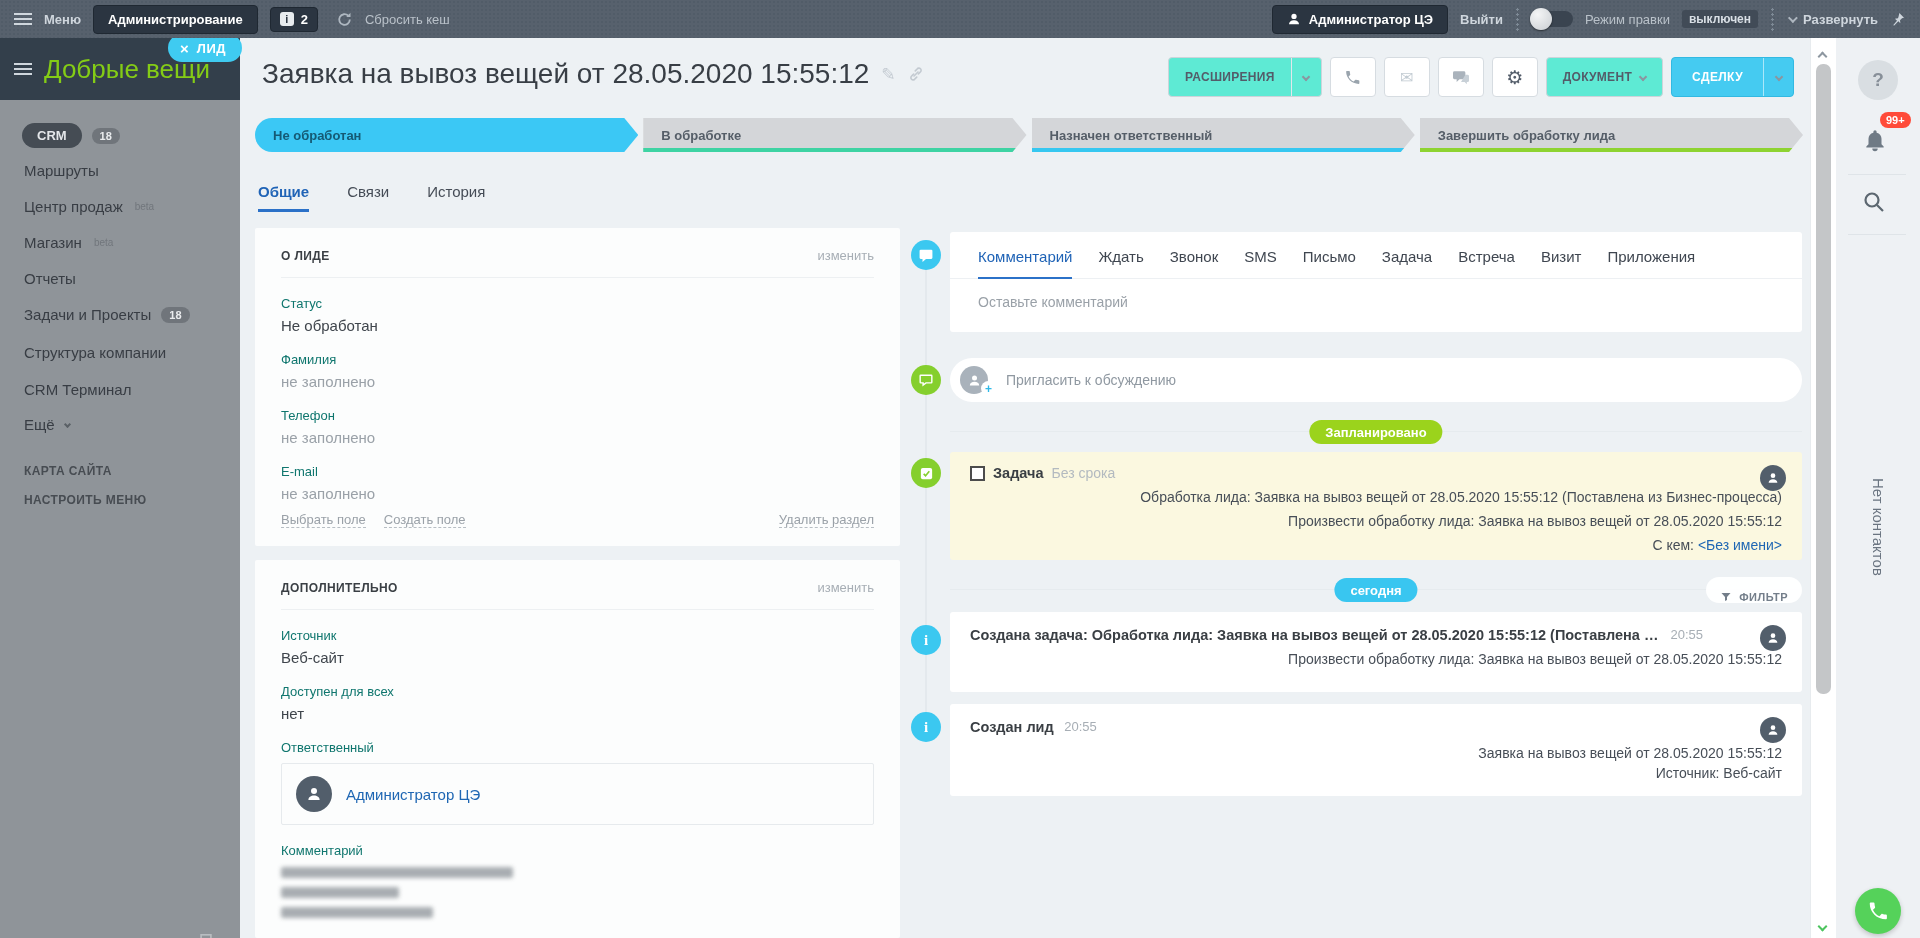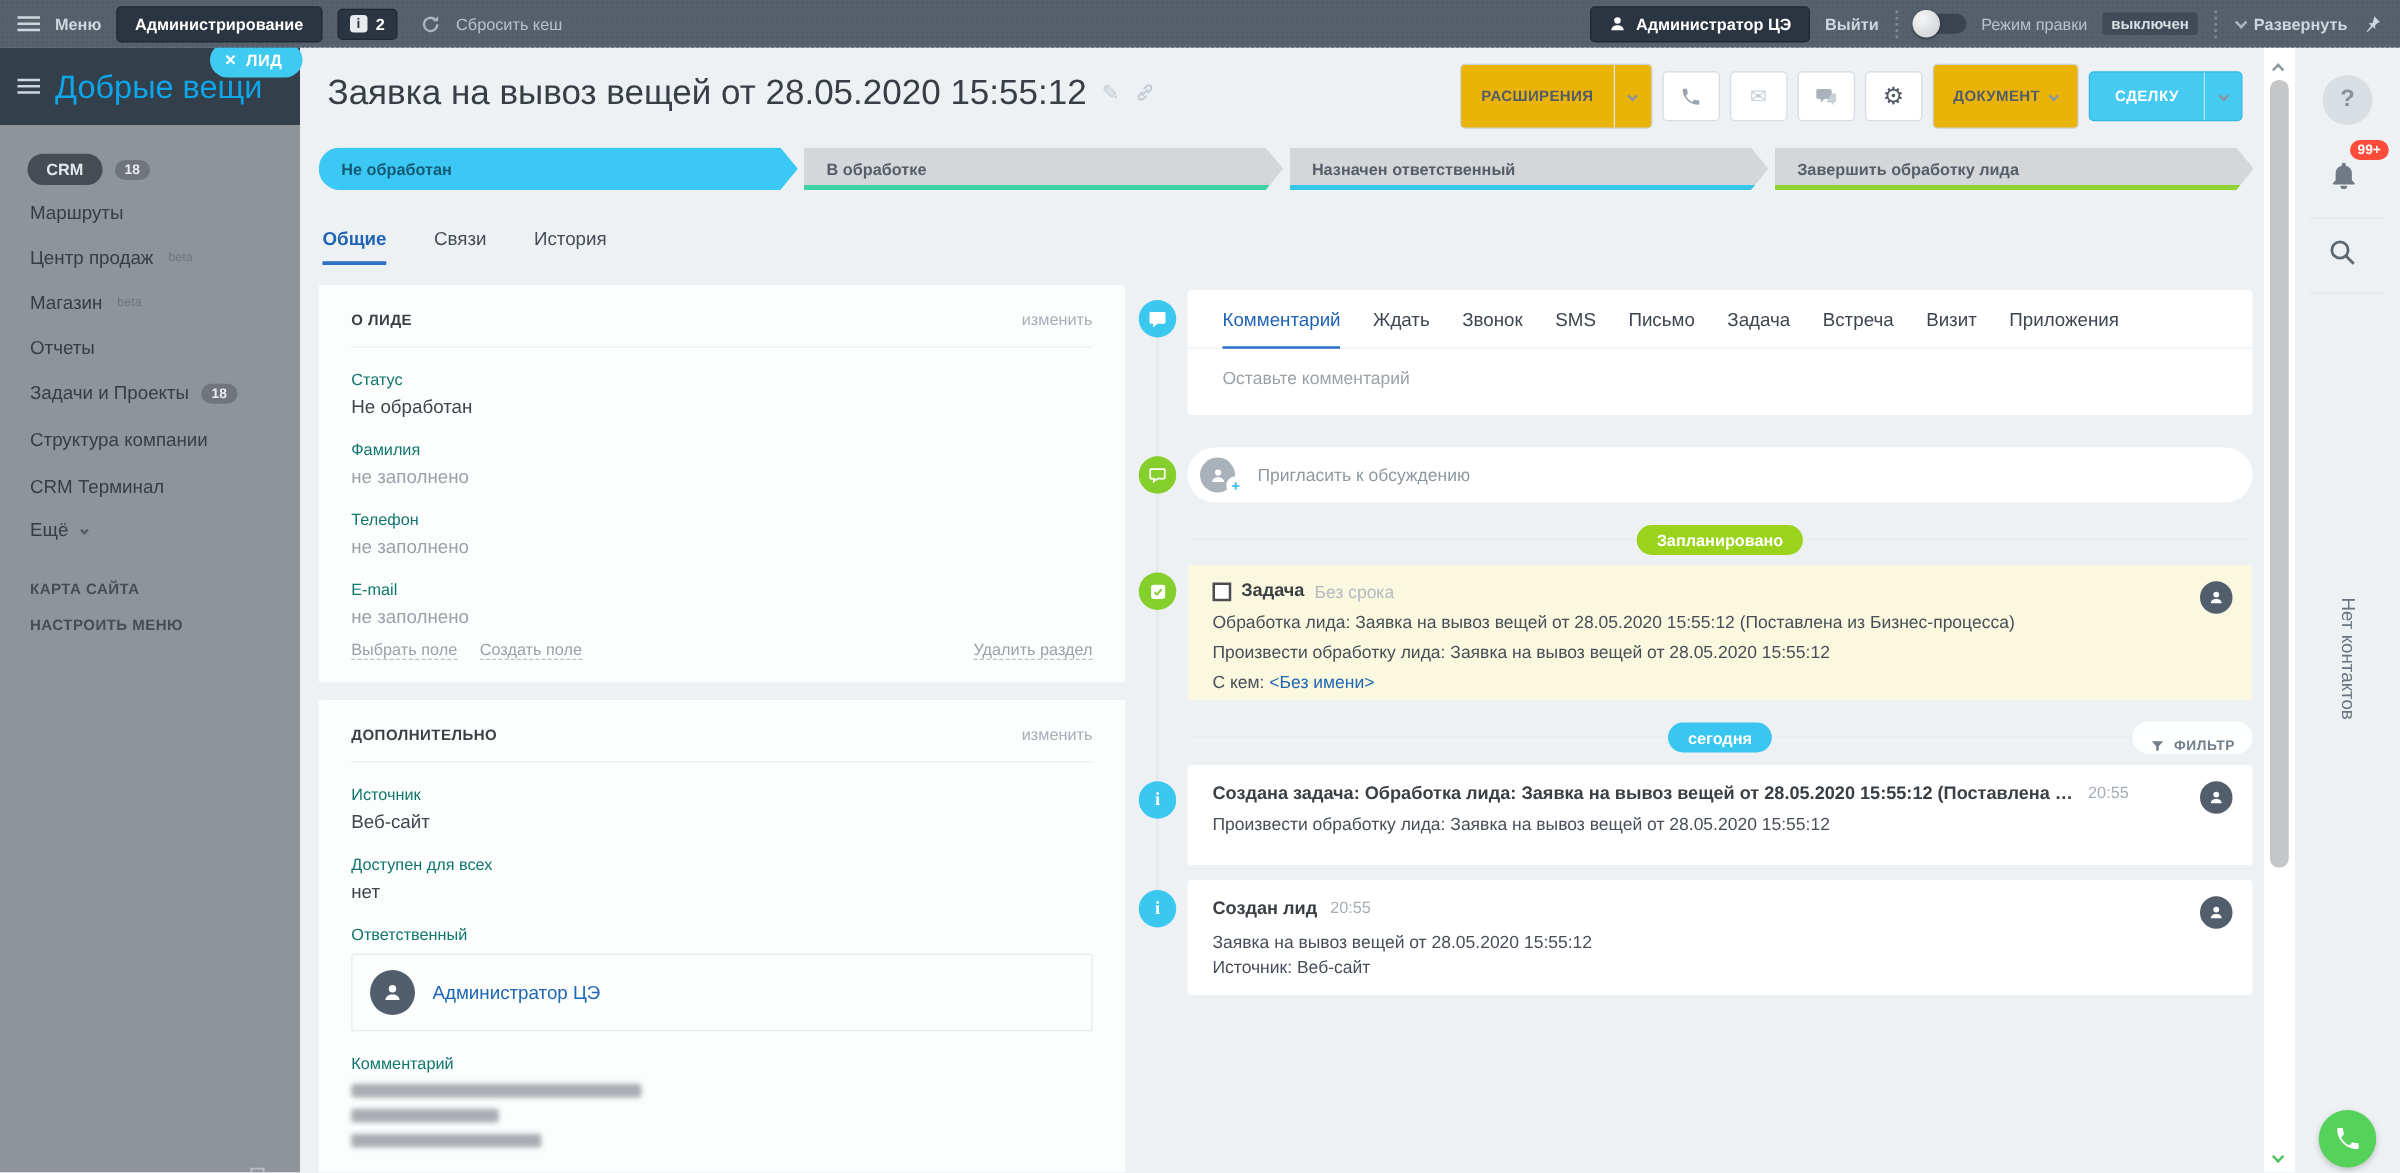--- a/index.html
+++ b/index.html
@@ -24,37 +24,37 @@
   .toggle { width:40px; height:16px; border-radius:9px; background:#3a4450; position:relative; cursor:pointer; }
   .toggle-knob { position:absolute; left:-3px; top:-3px; width:22px; height:22px; border-radius:50%;
                  background:radial-gradient(circle at 35% 30%, #f4f5f6, #c9cdd2); box-shadow:0 1px 2px rgba(0,0,0,.5); }
   .mode-chip { background:#414b57; color:#d9dfe5; font-size:12px; font-weight:bold; padding:2px 7px; border-radius:3px; }
   .chev { display:inline-block; width:7px; height:7px; border-right:2px solid #aeb7c0; border-bottom:2px solid #aeb7c0; transform:rotate(45deg); }
   .chev.up { transform:rotate(-135deg); }
 
   
   .sidebar { position:absolute; left:0; top:38px; width:240px; height:900px; background:#8f9499; z-index:10; }
   .sb-head { height:62px; background:#333f4b; display:flex; align-items:center; padding:0 14px; overflow:hidden; }
-  .sb-title { color:#0ea5e9; font-size:26px; margin-left:12px; white-space:nowrap; }
+  .sb-title { color:#84cc16; font-size:26px; margin-left:12px; white-space:nowrap; }
   .lead-pill { position:absolute; left:168px; top:34px; height:28px; border-radius:14px; background:#3fcbf1; z-index:40;
                display:flex; align-items:center; gap:8px; padding:0 16px 0 12px; cursor:pointer; }
   .lead-x { color:#fff; font-size:15px; font-weight:bold; line-height:1; }
   .lead-label { color:#fff; font-size:13px; font-weight:bold; text-transform:uppercase; letter-spacing:.5px; }
   .sb-item { position:absolute; left:24px; color:#383d44; font-size:15px; cursor:pointer; display:flex; align-items:center; gap:10px; white-space:nowrap; }
   .crm-pill { background:#454c54; color:#e4e7ea; font-weight:bold; font-size:13px; padding:5px 15px; border-radius:14px; }
   .sb-badge { background:#70757b; color:#e9ebed; font-size:11px; font-weight:bold; padding:2px 8px; border-radius:9px; }
   .sb-sup { font-size:10px; color:#6e7publi377; color:#71767c; vertical-align:super; margin-left:2px; }
   .sb-foot { position:absolute; left:24px; color:#474c52; font-size:12px; font-weight:bold; letter-spacing:.4px; cursor:pointer; }
   .printer { position:absolute; left:196px; top:896px; color:#b9bdc1; cursor:pointer; }
 
   
   .page-title { position:absolute; left:262px; top:58px; font-size:28px; color:#383e45; display:flex; align-items:center; gap:12px; }
   .title-ico { color:#c3cad1; font-size:17px; cursor:pointer; }
   .toolbar { position:absolute; top:57px; right:126px; display:flex; gap:8px; align-items:center; height:40px; }
-  .btn-white { height:52px; background:#eab308; border:1px solid #cdd4da; border-radius:4px; color:#535c69; font-size:12px;
+  .btn-white { height:40px; background:#5eead4; border:1px solid #cdd4da; border-radius:4px; color:#535c69; font-size:12px;
                font-weight:bold; letter-spacing:.3px; display:flex; align-items:center; cursor:pointer; }
   .btn-part { padding:0 16px; display:flex; align-items:center; gap:8px; height:100%; }
   .btn-caret { width:30px; height:100%; border-left:1px solid #e2e7eb; display:flex; align-items:center; justify-content:center; }
   .icon-btn { width:46px; height:40px; background:#fff; border:1px solid #d6dce1; border-radius:4px; display:flex;
               align-items:center; justify-content:center; cursor:pointer; }
   .btn-cyan { height:40px; background:#45cbf1; border:1px solid #32b9e2; border-radius:4px; color:#fff; font-size:12px;
               font-weight:bold; letter-spacing:.4px; display:flex; align-items:center; cursor:pointer; }
   .btn-cyan .btn-caret { border-left:1px solid rgba(255,255,255,.55); }
   .btn-cyan .chev { border-color:#fff; }
   .toolbar .chev { border-color:#8b959f; width:6px; height:6px; }
@@ -113,21 +113,21 @@
                color:#fff; font-size:13px; font-weight:bold; display:flex; align-items:center; padding:0 16px; z-index:2; }
   .badge-lime { background:#9bd31c; } .badge-cyan { background:#39c6f0; }
   .filter-pill { position:absolute; right:0; top:-1px; height:26px; background:rgba(255,255,255,.95); border-radius:14px;
                  display:flex; align-items:flex-end; gap:7px; padding:0 14px; color:#737e8a; font-size:11px; font-weight:bold;
                  letter-spacing:.5px; cursor:pointer; z-index:2; }
   .task-card { background:#fbf8e0; padding:13px 20px; }
   .task-row1 { display:flex; align-items:center; gap:8px; }
   .checkbox { width:15px; height:15px; background:#fff; border:2px solid #4c4c4c; cursor:pointer; flex:none; }
   .t-bold { font-size:14.5px; font-weight:bold; color:#3a3f44; }
   .t-muted { font-size:14px; color:#b3bac0; }
-  .t-line { font-size:14px; margin-top:8px; color:#474e57; }
+  .t-line { font-size:14px; margin-top:8px; color:#474e57;text-align:right; }
   .card-ava { position:absolute; right:16px; top:13px; }
   .hist-card { padding:13px 20px; }
   .hist-title { font-size:14.5px; font-weight:bold; color:#3a3f44; max-width:690px; white-space:nowrap; overflow:hidden;
                 text-overflow:ellipsis; display:inline-block; vertical-align:bottom; }
   .hist-time { font-size:13px; color:#a7aeb5; margin-left:6px; }
   .info-glyph { color:#fff; font-size:15px; font-weight:bold; font-family:"Liberation Serif", serif; }
 
   
   .scroll-strip { position:absolute; left:1810px; top:38px; width:26px; height:900px; background:#fff; border-left:1px solid #e7ebee; z-index:20; }
   .scroll-thumb { position:absolute; left:5px; top:26px; width:15px; height:630px; background:#c4c6c8; border-radius:7px; cursor:pointer; }

